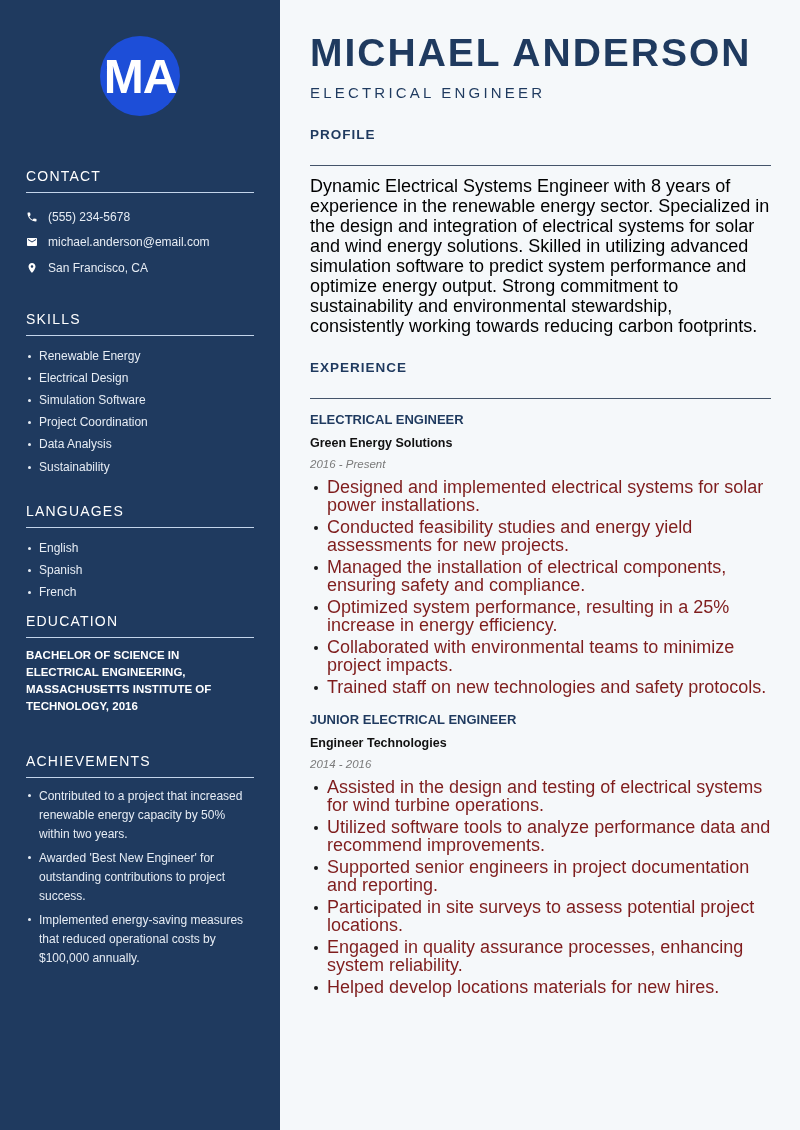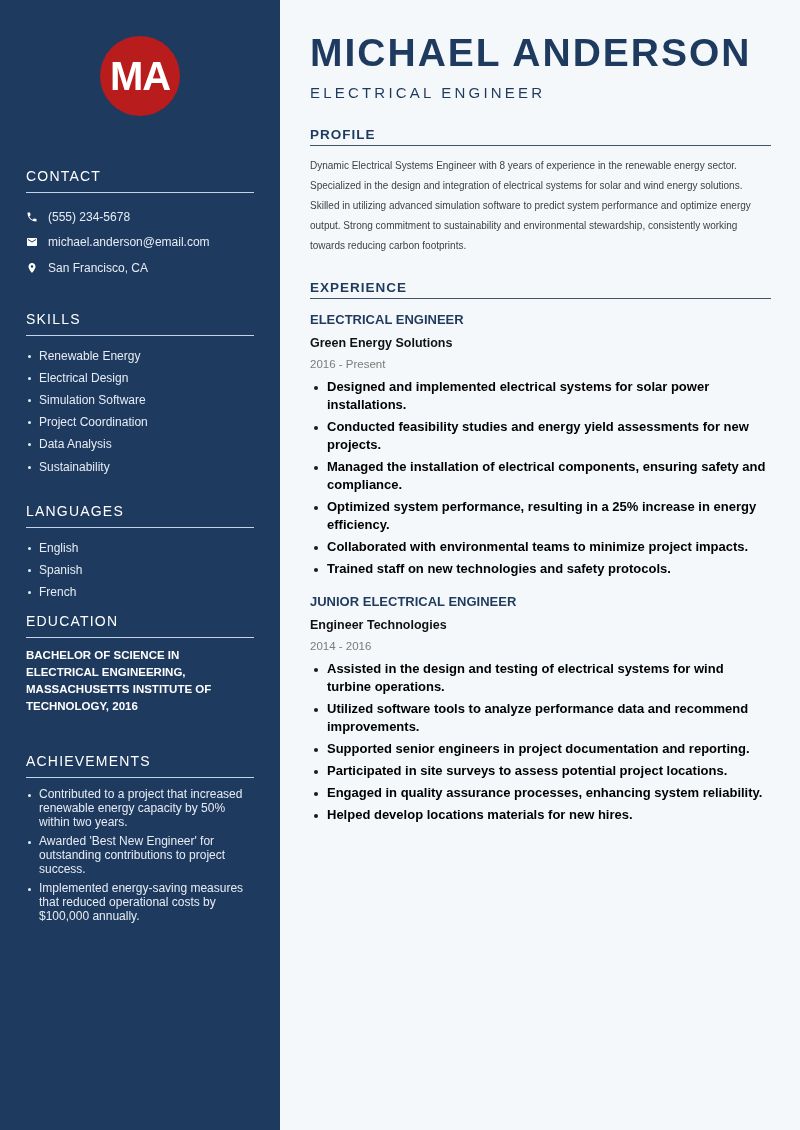--- a/index.html
+++ b/index.html
@@ -12,24 +12,24 @@
     .page { display: flex; width: 800px; height: 1130px; }
     .sidebar {
       width: 280px; height: 1130px;
       background: #1f3a5f;
       color: #ffffff;
       padding: 36px 26px 0 26px;
       position: relative;
     }
     .avatar {
       width: 80px; height: 80px; border-radius: 50%;
-      background: #b91c1c;
+      background: #1d4ed8;
       margin: 0 auto;
       display: flex; align-items: center; justify-content: center;
-      color: #ffffff; font-weight: bold; font-size: 40px;
+      color: #ffffff; font-weight: bold; font-size: 48px;
       letter-spacing: -1px;
     }
     .side-section { margin-top: 0; }
     .side-heading {
       font-size: 14px; font-weight: normal; letter-spacing: 1.2px;
       color: #ffffff;
       padding-bottom: 8px;
       border-bottom: 1.5px solid #c3d4ea;
     }
     .contact-section { margin-top: 52px; }
@@ -47,21 +47,21 @@
     .bullet-list { list-style: none; margin-top: 9px; }
     .bullet-list li {
       position: relative; padding-left: 13px;
       font-size: 12px; color: #e6ecf4;
       line-height: 22.2px;
     }
     .bullet-list li::before {
       content: ""; position: absolute; left: 2px; top: 10px;
       width: 3px; height: 3px; border-radius: 50%; background: #e6ecf4;
     }
-    .ach-list li { line-height: 14px; margin-bottom: 5px; }
+    .ach-list li { line-height: 19px; margin-bottom: 5px; }
     .ach-list li::before { top: 7px; }
     .edu-text {
       margin-top: 9px;
       font-size: 11.5px; font-weight: bold; line-height: 17px;
       color: #ffffff;
     }
 
     .main {
       width: 520px; height: 938px;
       padding: 30px 29px 0 30px;
@@ -70,40 +70,39 @@
     .name {
       font-size: 39px; font-weight: bold; color: #1f3a5f;
       letter-spacing: 2px; line-height: 46px;
     }
     .title {
       margin-top: 8px;
       font-size: 15px; color: #1f3a5f; letter-spacing: 3.2px;
     }
     .main-heading {
       font-size: 13.5px; font-weight: bold; color: #1f3a5f; letter-spacing: 1px;
-      padding-bottom: 3px;
+      padding-bottom: 23px;
       border-bottom: 1.2px solid #44546a;
     }
     .profile-section { margin-top: 26px; }
     .profile-text {
       margin-top: 10px;
-      font-size: 10px; line-height: 20px; color: #404040;
+      font-size: 18px; line-height: 20px; color: #000000;
     }
     .experience-section { margin-top: 24px; }
     .job { margin-top: 13px; }
     .job + .job { margin-top: 16px; }
     .job-title { font-size: 13px; font-weight: bold; color: #1f3a5f; line-height: 16px; }
     .job-company { margin-top: 7px; font-size: 12.5px; font-weight: bold; color: #111; line-height: 16px; }
-    .job-dates { margin-top: 5px; font-size: 11.5px; color: #7a7a7a; line-height: 16px; }
+    .job-dates { margin-top: 5px; font-size: 11.5px; font-style: italic; color: #7a7a7a; line-height: 16px; }
     .job-bullets { list-style: none; margin-top: 6px; }
     .job-bullets li {
       position: relative; padding-left: 17px;
-      font-size: 13px; line-height: 18px; color: #000000;
+      font-size: 18px; line-height: 18px; color: #7f1d1d;
       margin-bottom: 4px;
-      font-weight: bold;
     }
     .job-bullets li::before {
       content: ""; position: absolute; left: 4px; top: 8px;
       width: 4px; height: 4px; border-radius: 50%; background: #1a1a1a;
     }
   </style>
 </head>
 <body>
 
 <div class="page">

